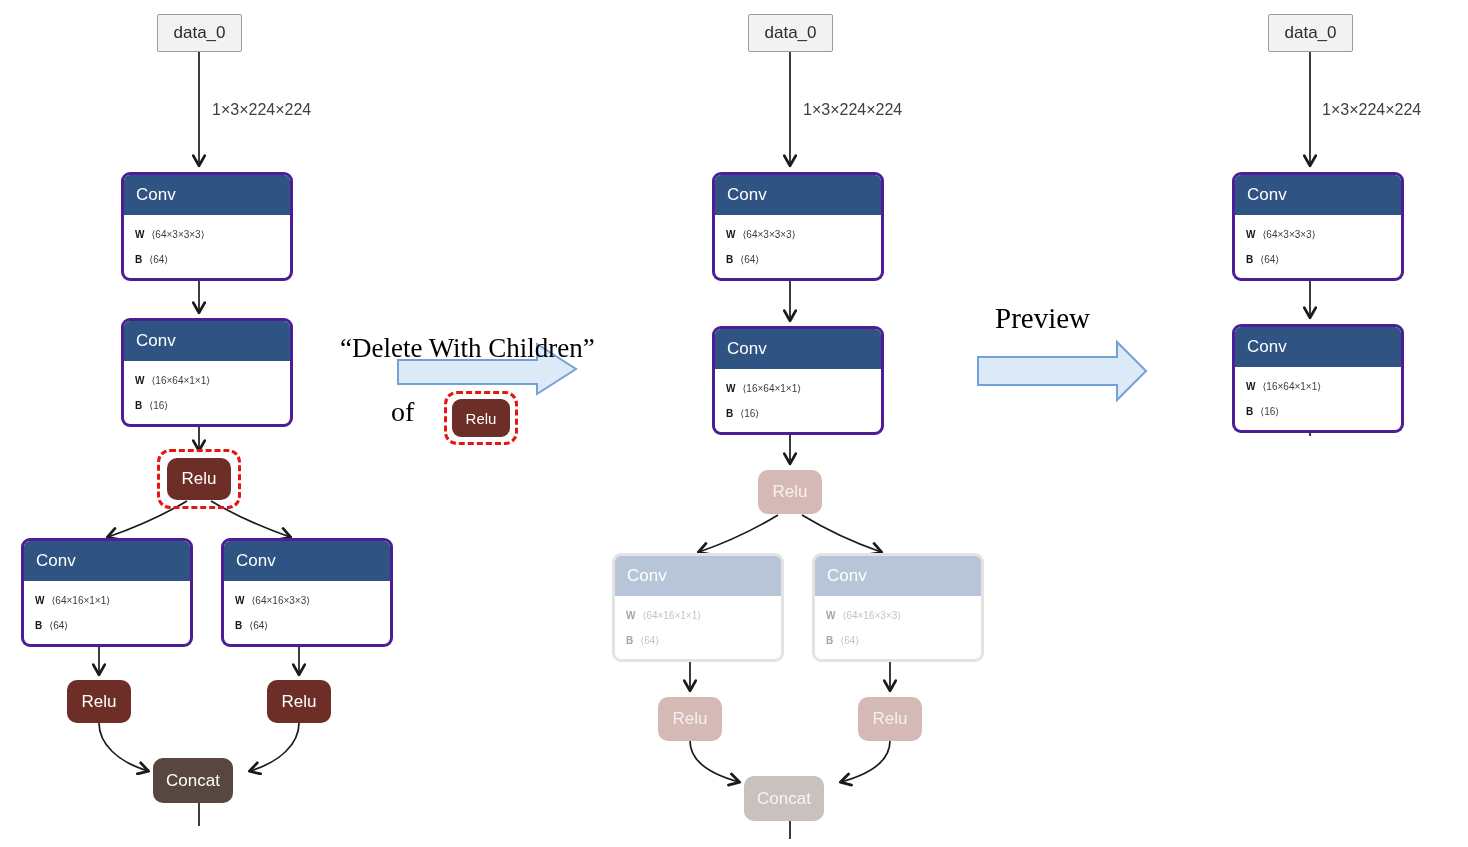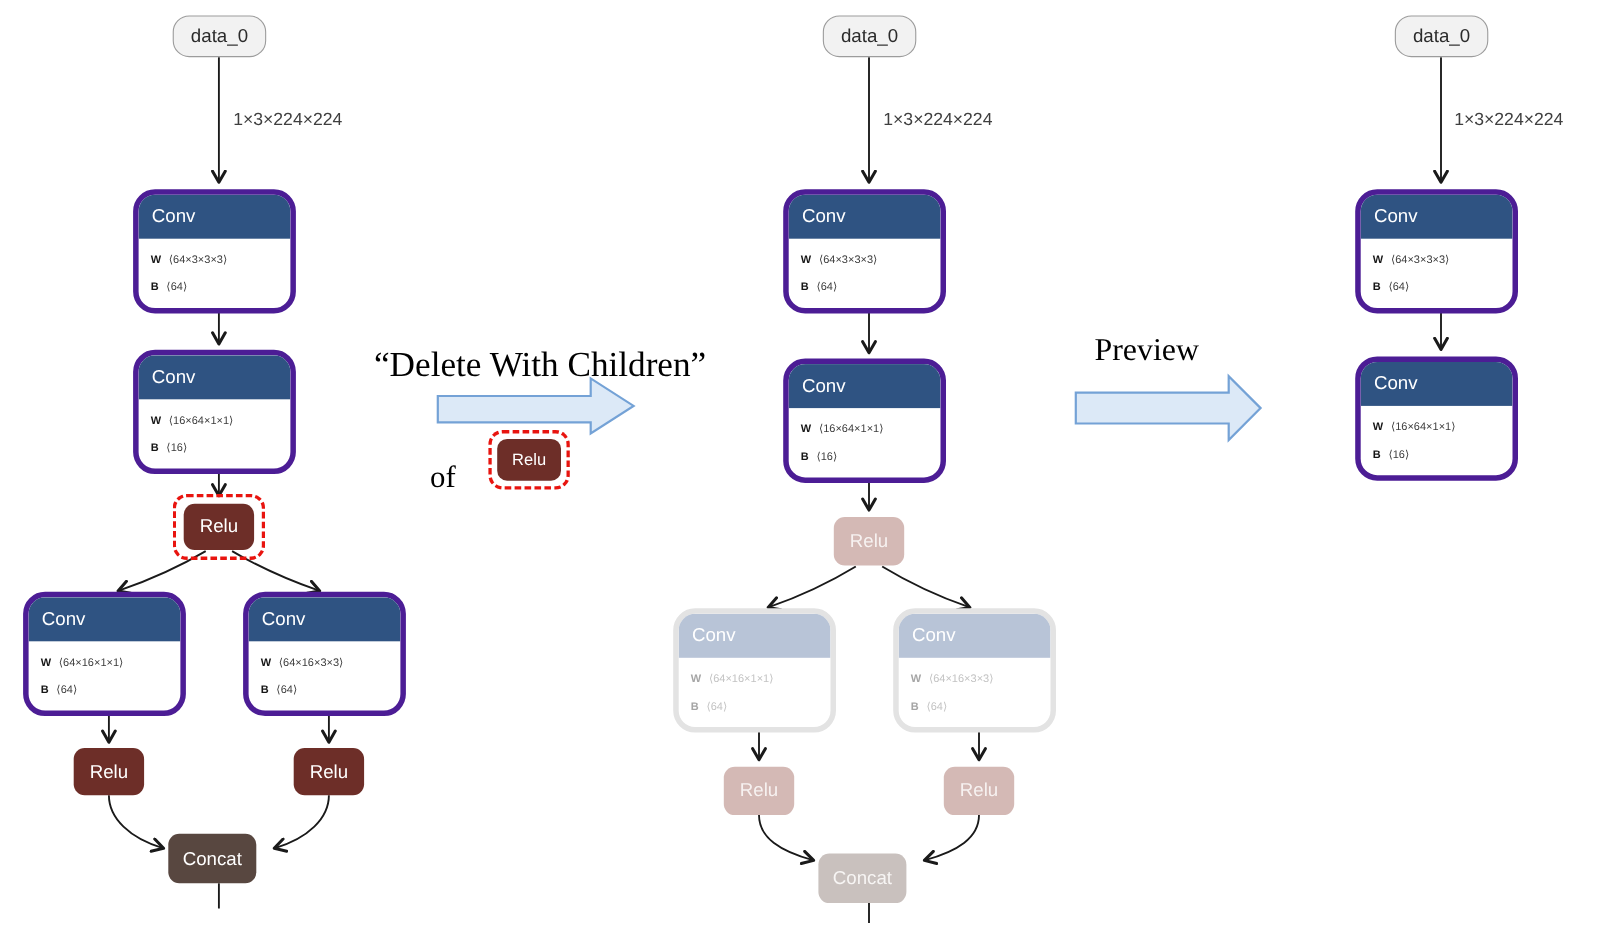--- a/index.html
+++ b/index.html
@@ -4,26 +4,26 @@
 <style>
   * { margin:0; padding:0; box-sizing:border-box; }
   html,body { background:#ffffff; }
   body { font-family:"Liberation Sans", sans-serif; }
   #canvas { position:relative; width:1468px; height:847px; background:#fff; overflow:hidden; }
   .abs { position:absolute; }
   #edges { position:absolute; left:0; top:0; }
 
   .data-node {
     width:85px; height:38px; background:var(--data-node-fill,#f2f2f2);
-    border:1.5px solid #9c9c9c; border-radius:15px;
+    border:1.5px solid #9c9c9c; border-radius:2px;
     display:flex; align-items:center; justify-content:center;
     font-size:17px; color:#2b2b2b;
   }
   .op-box {
-    width:148px; border:5px solid #4c1d95; border-radius:20px;
+    width:172px; border:3px solid #4c1d95; border-radius:9px;
     background:#fff; overflow:hidden;
   }
   .op-box .hdr {
     height:40px; background:var(--conv-header,#2f5382); color:#fff;
     font-size:17px; display:flex; align-items:center; padding-left:12px;
   }
   .op-box .body { padding:7px 0 6px 11px; font-size:10px; color:#3c3c3c; }
   .op-box .body .line { line-height:25px; white-space:nowrap; }
   .key { font-weight:bold; color:#161616; margin-right:7px; }
   .val { color:#3c3c3c; }
@@ -39,21 +39,21 @@
   .op-box.faded .hdr { background:var(--faded-conv-header,#b8c4d7); }
   .op-box.faded .key { color:#a5a5a5; }
   .op-box.faded .val { color:#c3c3c3; }
   .relu.faded-chip   { background:var(--faded-relu-fill,#d3b7b3); color:#f7f2f1; }
   .concat.faded-chip { background:var(--faded-concat-fill,#c9c1be); color:#f7f5f4; }
 
   .dash-box { border:3px dashed var(--highlight-red,#e8140f); border-radius:13px; }
 
   .edge-label { font-size:16px; color:#3f3f3f; white-space:nowrap; }
   .serif-text { font-family:"Liberation Serif", serif; color:#000; white-space:nowrap; }
-  .action-title  { font-size:32px; }
+  .action-title  { font-size:27px;margin-top:20px; }
   .of-text       { font-size:28px; }
   .preview-title { font-size:29px; }
   .small-chip { width:58px; height:38px; font-size:15px; border-radius:9px; }
 </style>
 </head>
 <body>
 
 <div id="canvas">
 
   <svg id="edges" width="1468" height="847" viewBox="0 0 1468 847">
@@ -129,21 +129,21 @@
       <div class="line"><span class="key">W</span><span class="val">⟨64×16×3×3⟩</span></div>
       <div class="line"><span class="key">B</span><span class="val">⟨64⟩</span></div>
     </div>
   </div>
 
   <div class="abs chip relu" style="left:67px;top:680px;height:43px">Relu</div>
   <div class="abs chip relu" style="left:267px;top:680px;height:43px">Relu</div>
   <div class="abs chip concat" style="left:153px;top:758px">Concat</div>
 
   <div class="abs serif-text action-title" style="left:340px;top:313px">“Delete With Children”</div>
-  <div class="abs serif-text of-text" style="left:391px;top:419px">of</div>
+  <div class="abs serif-text of-text" style="left:391px;top:396px">of</div>
   <div class="abs dash-box" style="left:444px;top:391px;width:74px;height:54px"></div>
   <div class="abs chip relu small-chip" style="left:452px;top:399px">Relu</div>
 
   <div class="abs data-node" style="left:748px;top:14px">data_0</div>
   <div class="abs edge-label" style="left:803px;top:101px">1×3×224×224</div>
 
   <div class="abs op-box" style="left:712px;top:172px">
     <div class="hdr">Conv</div>
     <div class="body">
       <div class="line"><span class="key">W</span><span class="val">⟨64×3×3×3⟩</span></div>

